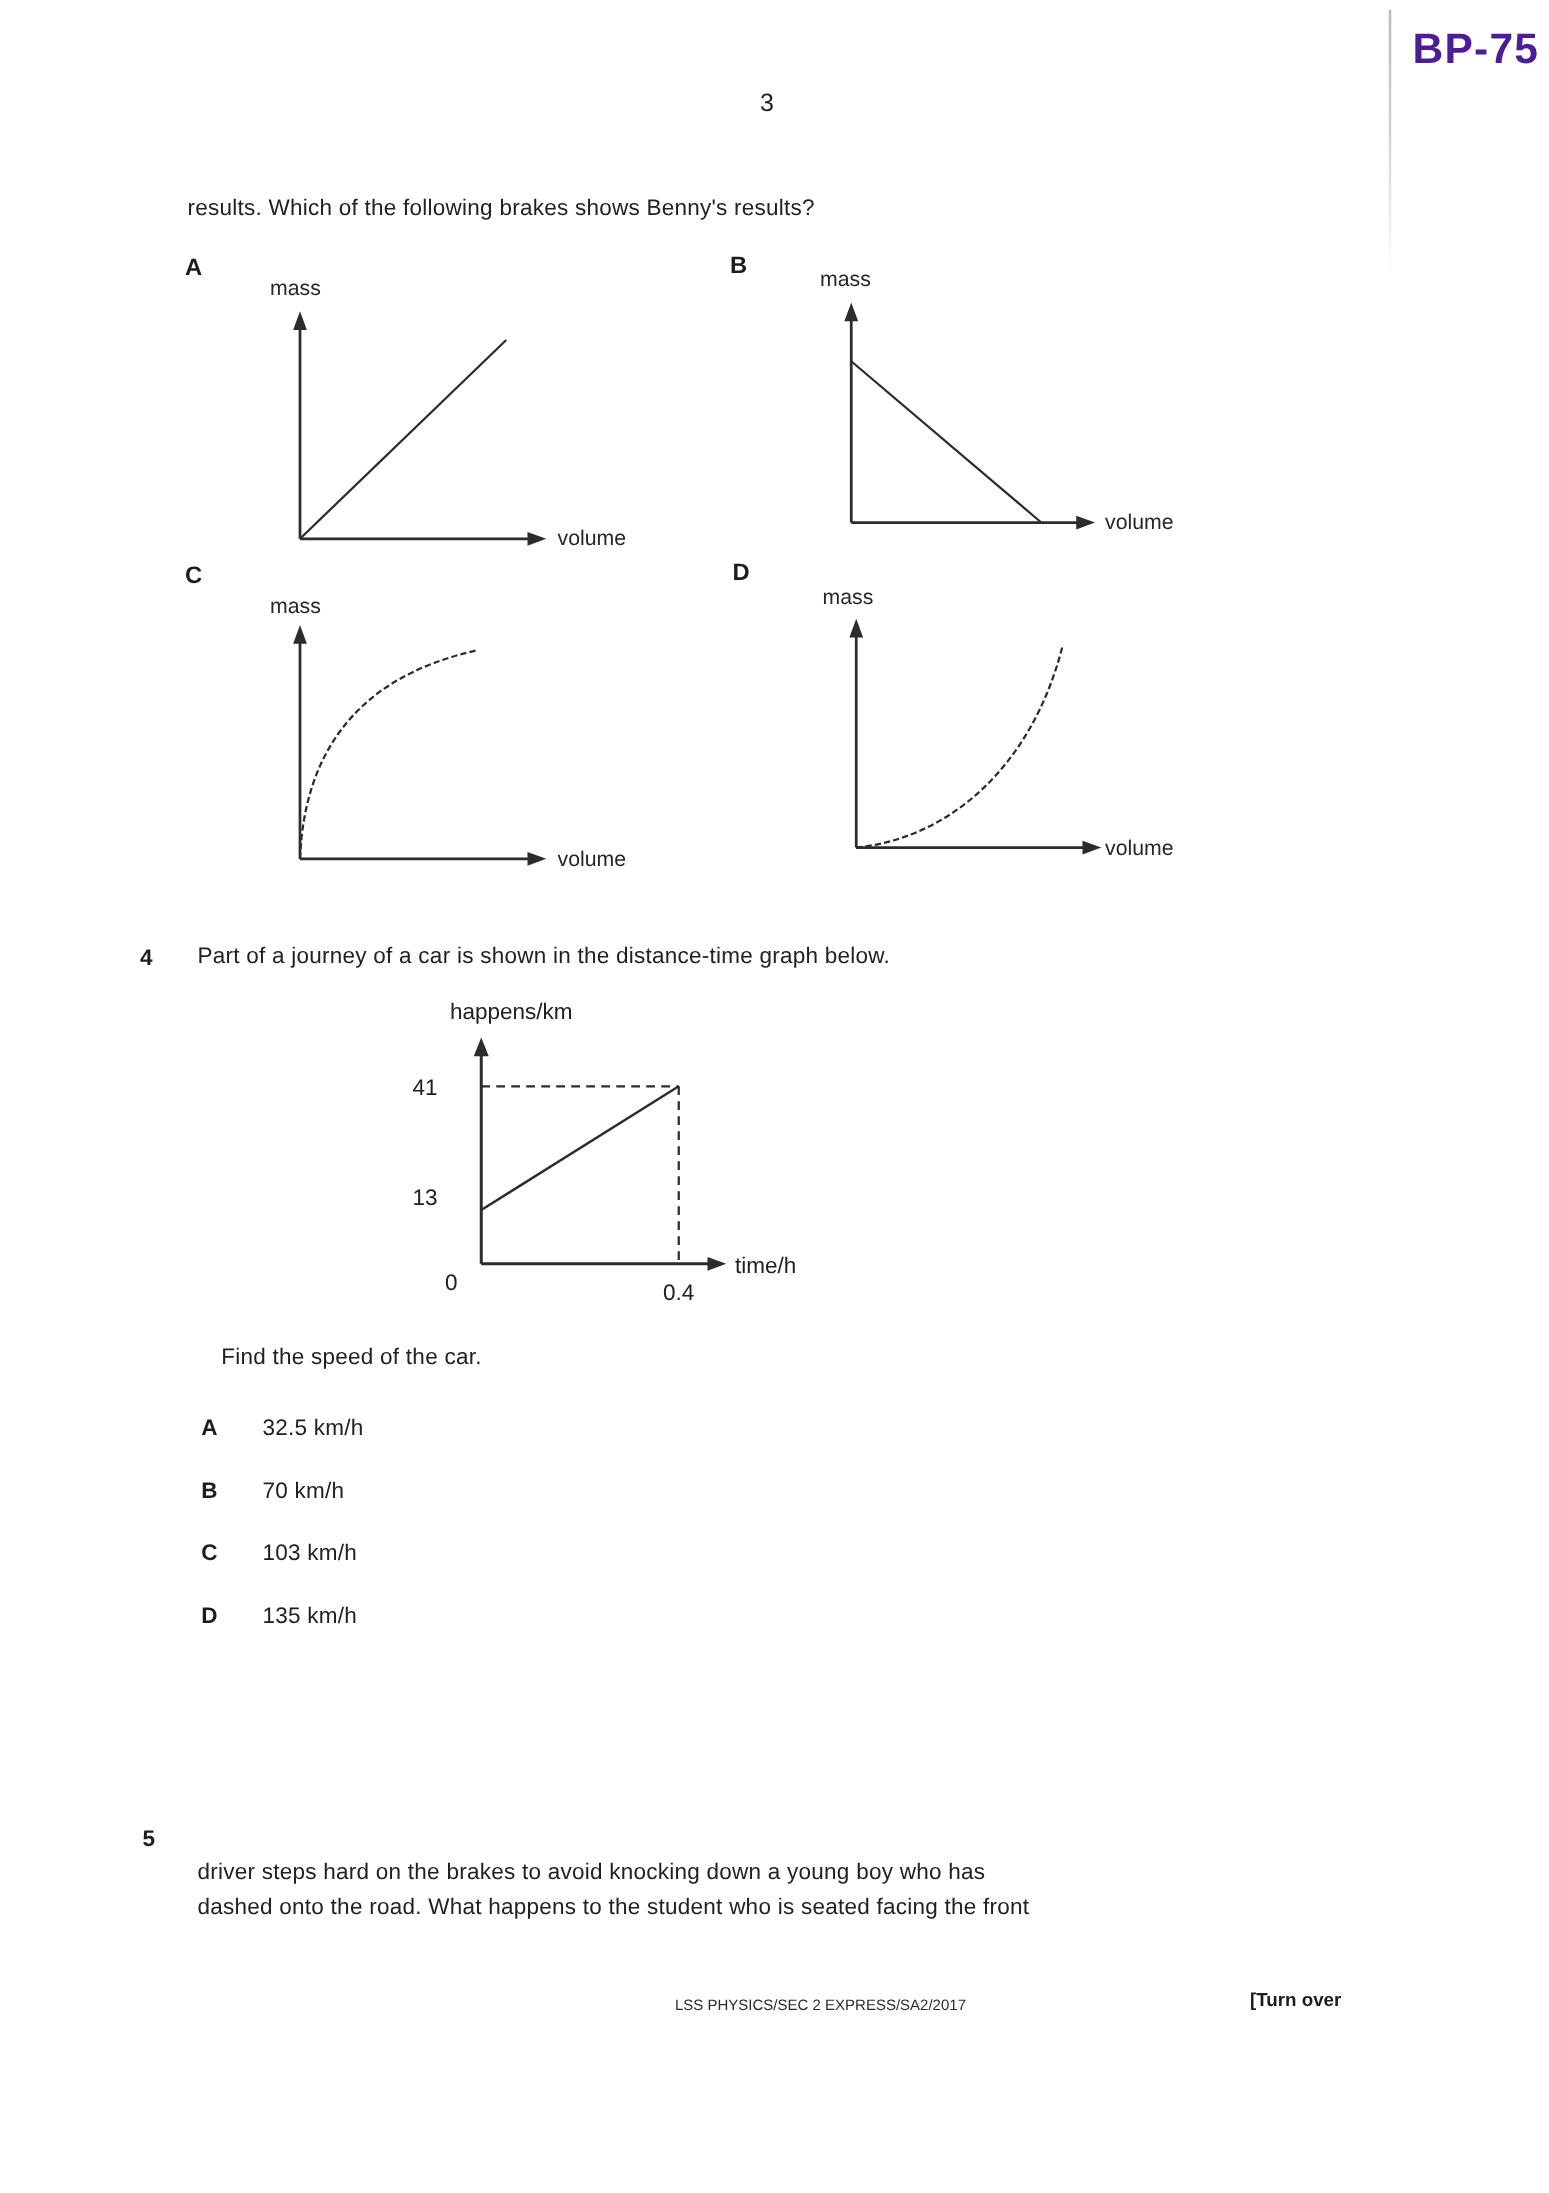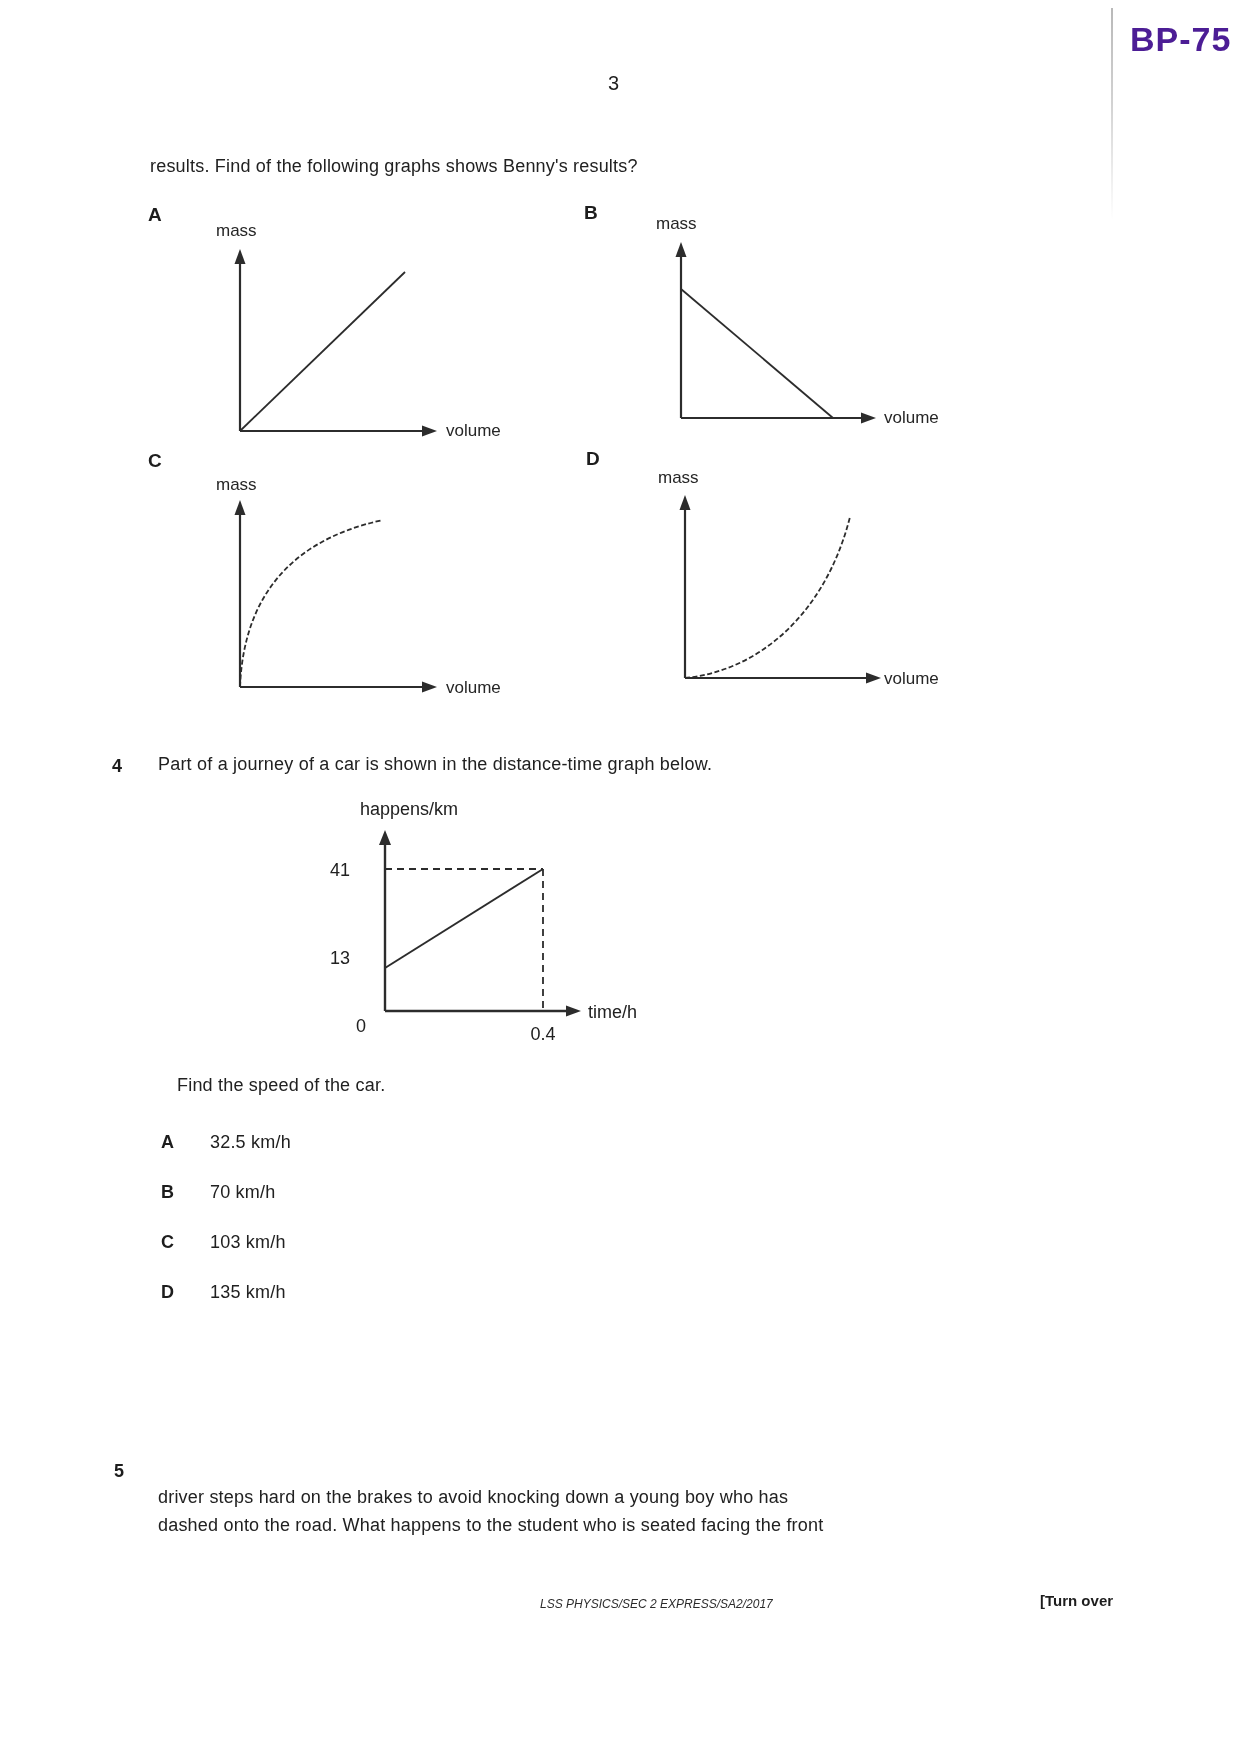--- a/index.html
+++ b/index.html
@@ -6,21 +6,21 @@
   .page{
     position:relative;
     width:1239px;height:1754px;
     background:#ffffff;
     font-family:"Liberation Sans", sans-serif;
     color:#222222;
     overflow:hidden;
   }
   .abs{position:absolute;}
   .txt{font-size:18px;letter-spacing:.2px;color:#212121;}
-  .small{font-size:12px;color:#2b2b2b;font-style:italic;}
+  .small{font-size:12px;color:#2b2b2b;}
   .bold{font-weight:bold;}
   .qnum{font-weight:bold;font-size:18px;color:#1d1d1d;}
   .optletter{font-weight:bold;font-size:18px;color:#1d1d1d;}
   .graphlabel{font-weight:bold;font-size:19px;color:#1d1d1d;}
   .axislabel{font-size:17px;color:#262626;}
   .ticklabel{font-size:18px;color:#212121;}
   .header-code{font-size:34px;color:#4c1d95;letter-spacing:1px;font-weight:bold;}
   .pagenum{font-size:20px;color:#1f1f1f;}
   svg line, svg path{stroke:#2c2c2c;fill:none;}
   .scanline{
@@ -32,21 +32,21 @@
 </head>
 <body>
 
 <div class="page">
 
   <div class="abs scanline" style="left:1111px;top:8px;height:212px;"></div>
 
   <div class="abs header-code" style="left:1130px;top:20px;">BP-75</div>
   <div class="abs pagenum" style="left:608px;top:72px;">3</div>
 
-  <div class="abs txt" style="left:150px;top:156px;">results. Find of the following graphs shows Benny's results?</div>
+  <div class="abs txt" style="left:150px;top:156px;">results. Which of the following brakes shows Benny's results?</div>
 
   <div class="abs graphlabel" style="left:148px;top:204px;">A</div>
   <div class="abs axislabel" style="left:216px;top:221px;">mass</div>
   <svg class="abs" style="left:228px;top:243px;" width="225" height="200">
     <line x1="12" y1="188" x2="12" y2="18" stroke-width="2.2"></line>
     <polygon points="12,6 6.5,21 17.5,21" fill="#2c2c2c"></polygon>
     <line x1="12" y1="188" x2="198" y2="188" stroke-width="2.2"></line>
     <polygon points="209,188 194,182.5 194,193.5" fill="#2c2c2c"></polygon>
     <line x1="12" y1="188" x2="177" y2="29" stroke-width="1.8"></line>
   </svg>
@@ -116,15 +116,15 @@
   <div class="abs txt" style="left:210px;top:1232px;">103 km/h</div>
 
   <div class="abs optletter" style="left:161px;top:1282px;">D</div>
   <div class="abs txt" style="left:210px;top:1282px;">135 km/h</div>
 
   <div class="abs qnum" style="left:114px;top:1461px;">5</div>
   <div class="abs txt" style="left:158px;top:1515px;">dashed onto the road. What happens to the student who is seated facing the front</div>
   <div class="abs txt" style="left:158px;top:1487px;">driver steps hard on the brakes to avoid knocking down a young boy who has</div>
 
   <div class="abs small" style="left:540px;top:1597px;">LSS PHYSICS/SEC 2 EXPRESS/SA2/2017</div>
-  <div class="abs bold" style="left:1000px;top:1592px;font-size:15px;color:#1d1d1d;margin-left:40px;">[Turn over</div>
+  <div class="abs bold" style="left:1000px;top:1592px;font-size:15px;color:#1d1d1d;">[Turn over</div>
 
 </div>
 
 </body></html>

